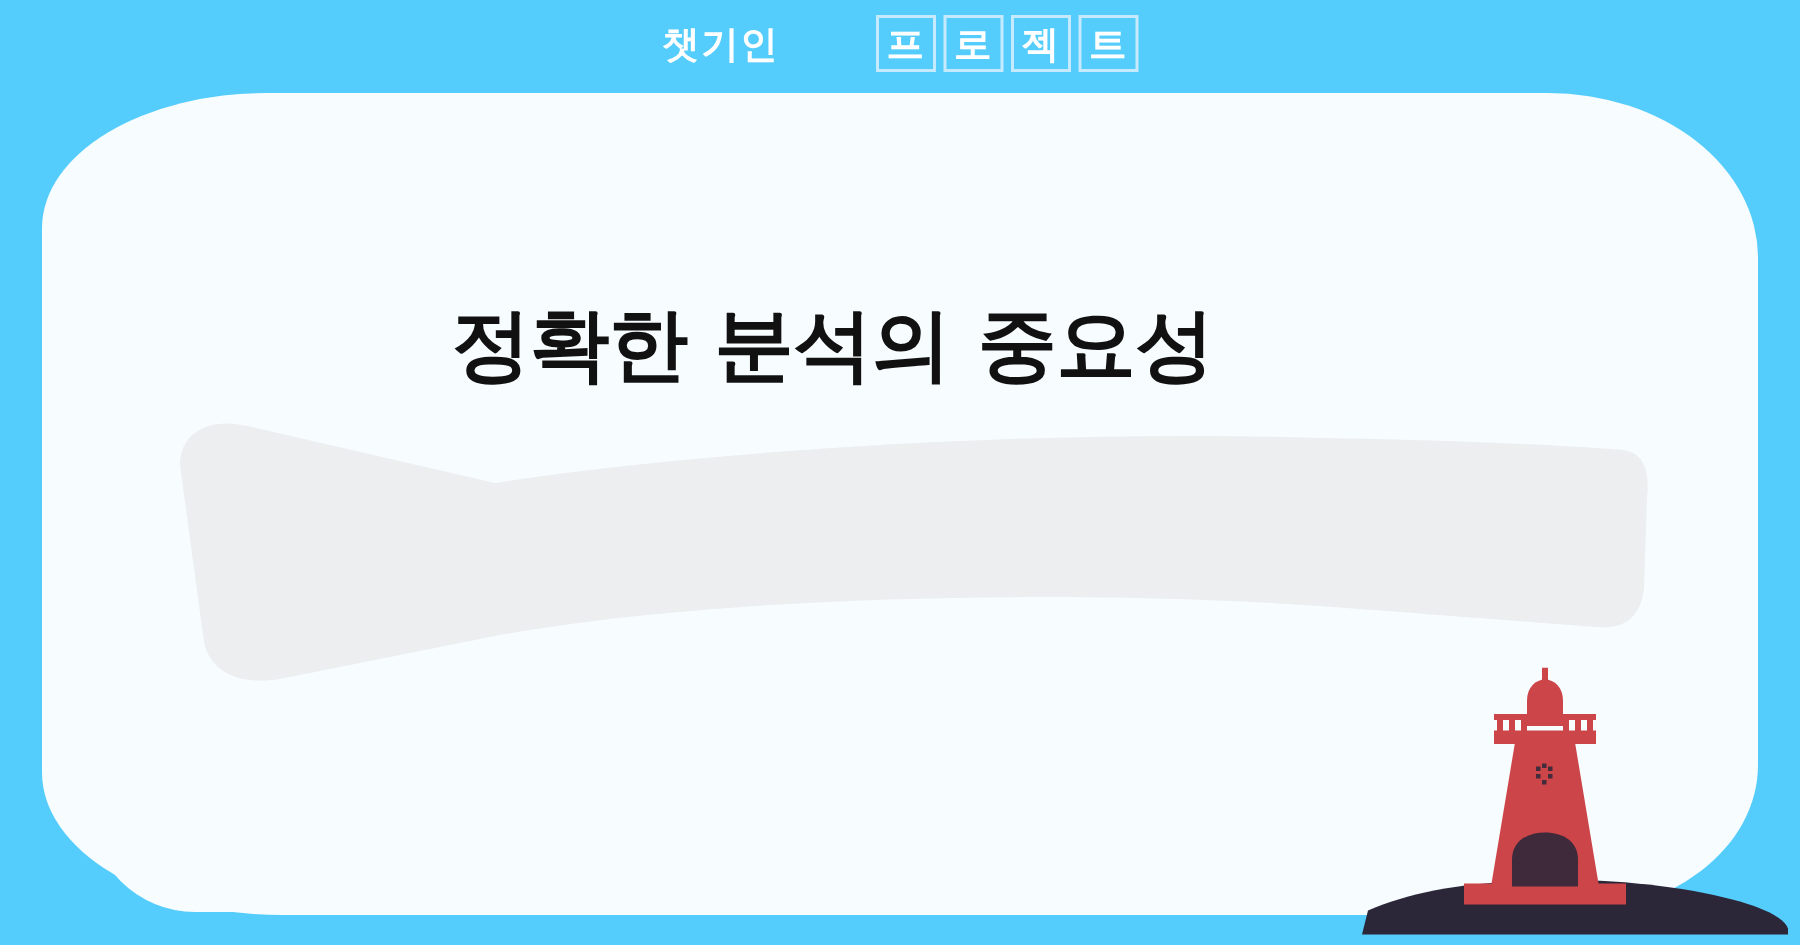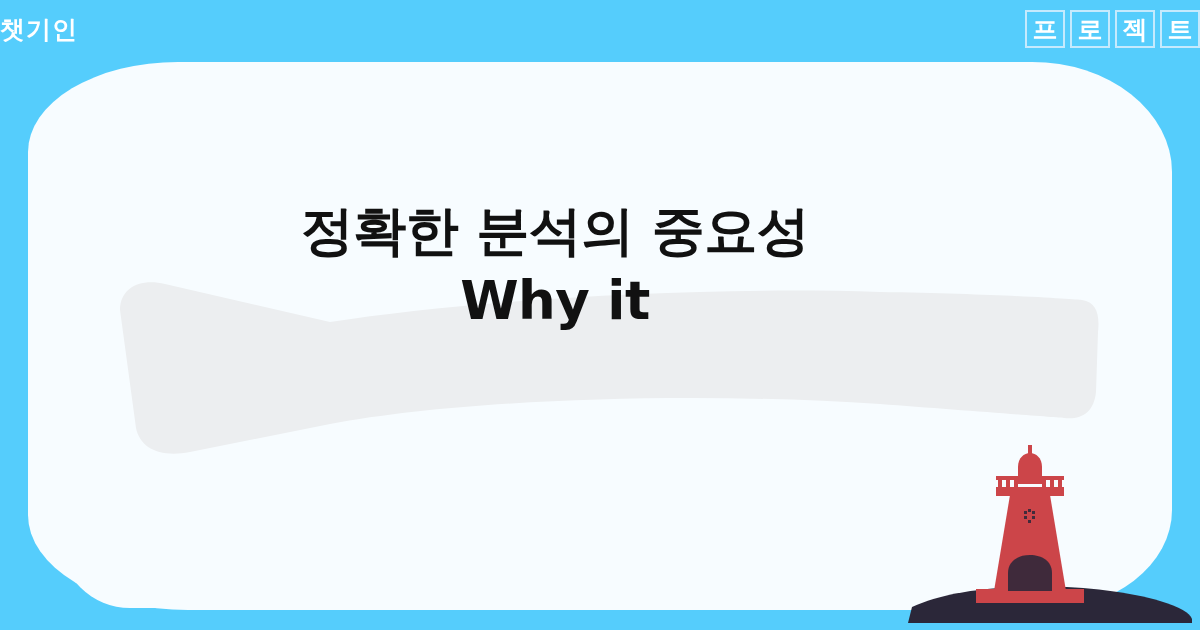--- a/index.html
+++ b/index.html
@@ -24,21 +24,21 @@
 
   
   .header-bar {
     position: absolute;
     top: 0;
     left: 0;
     width: 1200px;
     height: 58px;
     display: flex;
     align-items: center;
-    justify-content: space-between;
+    justify-content: center;
     gap: 64px;
     z-index: 6;
   }
   .brand-name {
     font-family: "DejaVu Sans", sans-serif;
     font-size: 25px;
     font-weight: 700;
     letter-spacing: 1px;
     color: #ffffff;
     line-height: 1;
@@ -180,21 +180,20 @@
                C 1064 418, 960 410, 880 404
                C 700 392, 470 398, 330 424
                L 190 452
                C 160 458, 140 448, 136 428
                Z" fill="#eceef0"></path>
     </svg>
   </div>
 
   <div class="title-block">
     <div class="title-line">정확한 분석의 중요성</div>
-    <div class="title-line">Why it</div>
   </div>
 
   <div class="scene">
     <svg width="300" height="185" viewBox="0 0 300 185">
 
       <path d="M 12 162
                C 40 150, 70 144, 120 142
                C 175 140, 225 146, 260 156
                C 280 162, 290 168, 292 174
                L 292 178

